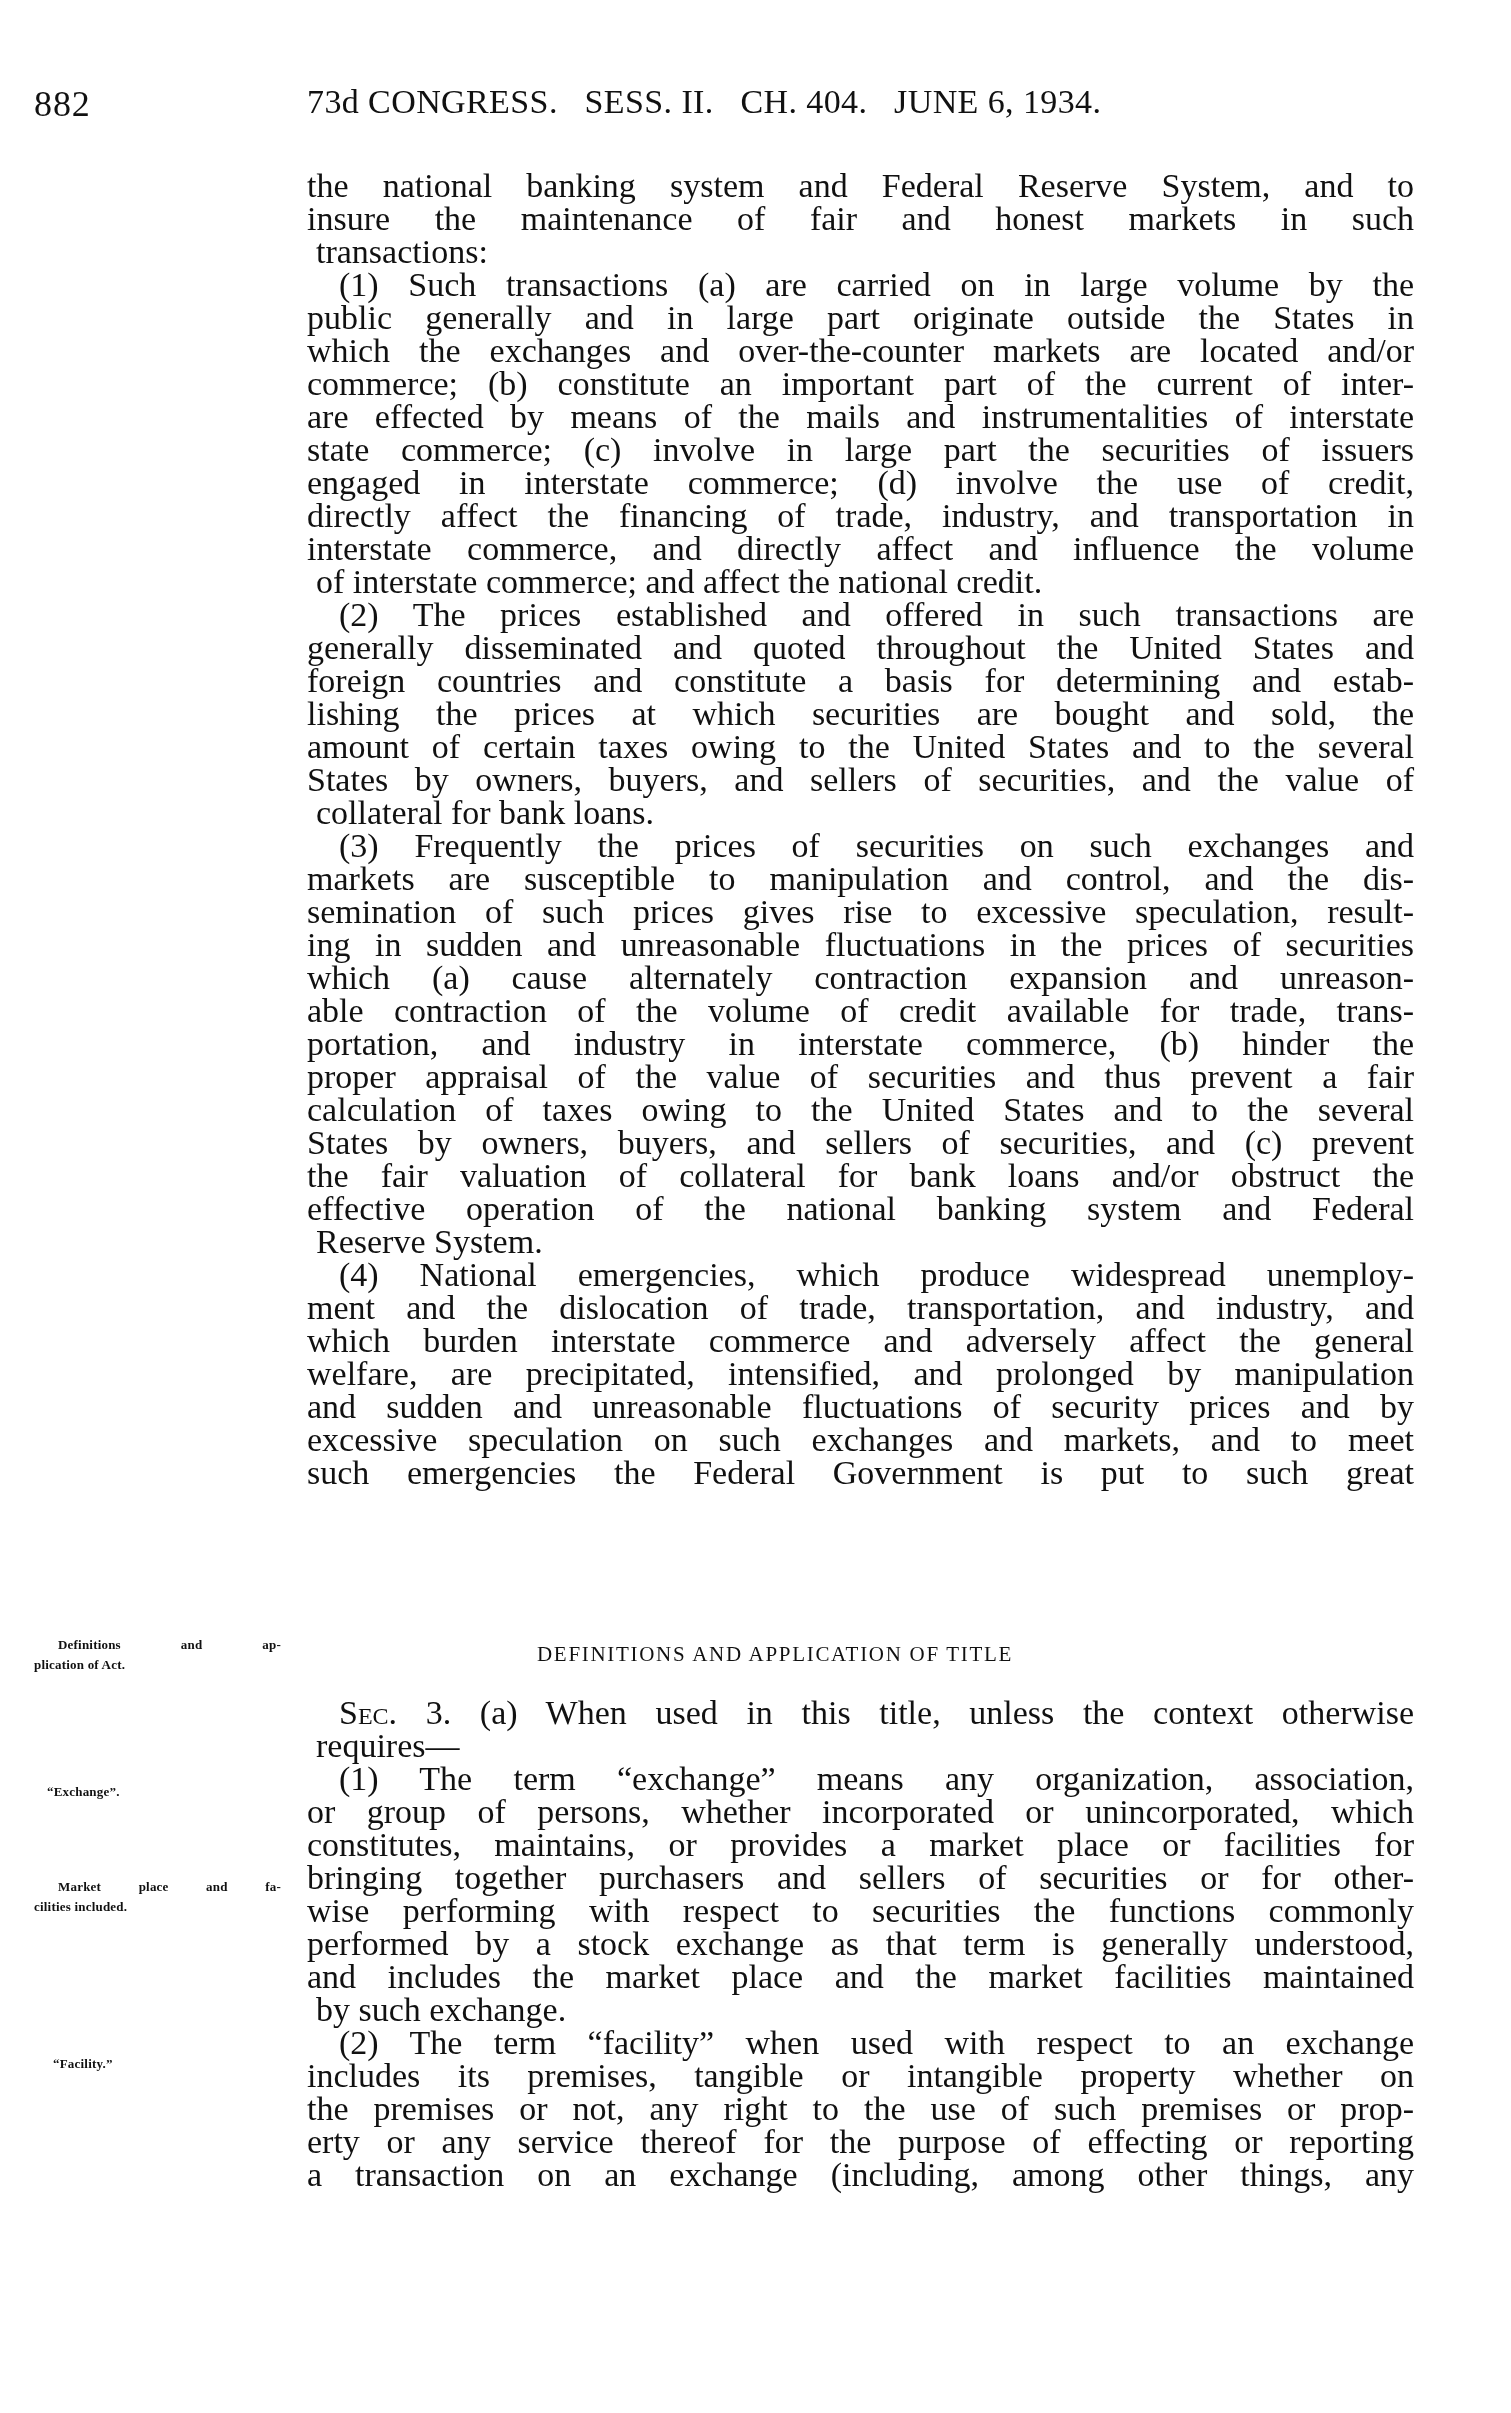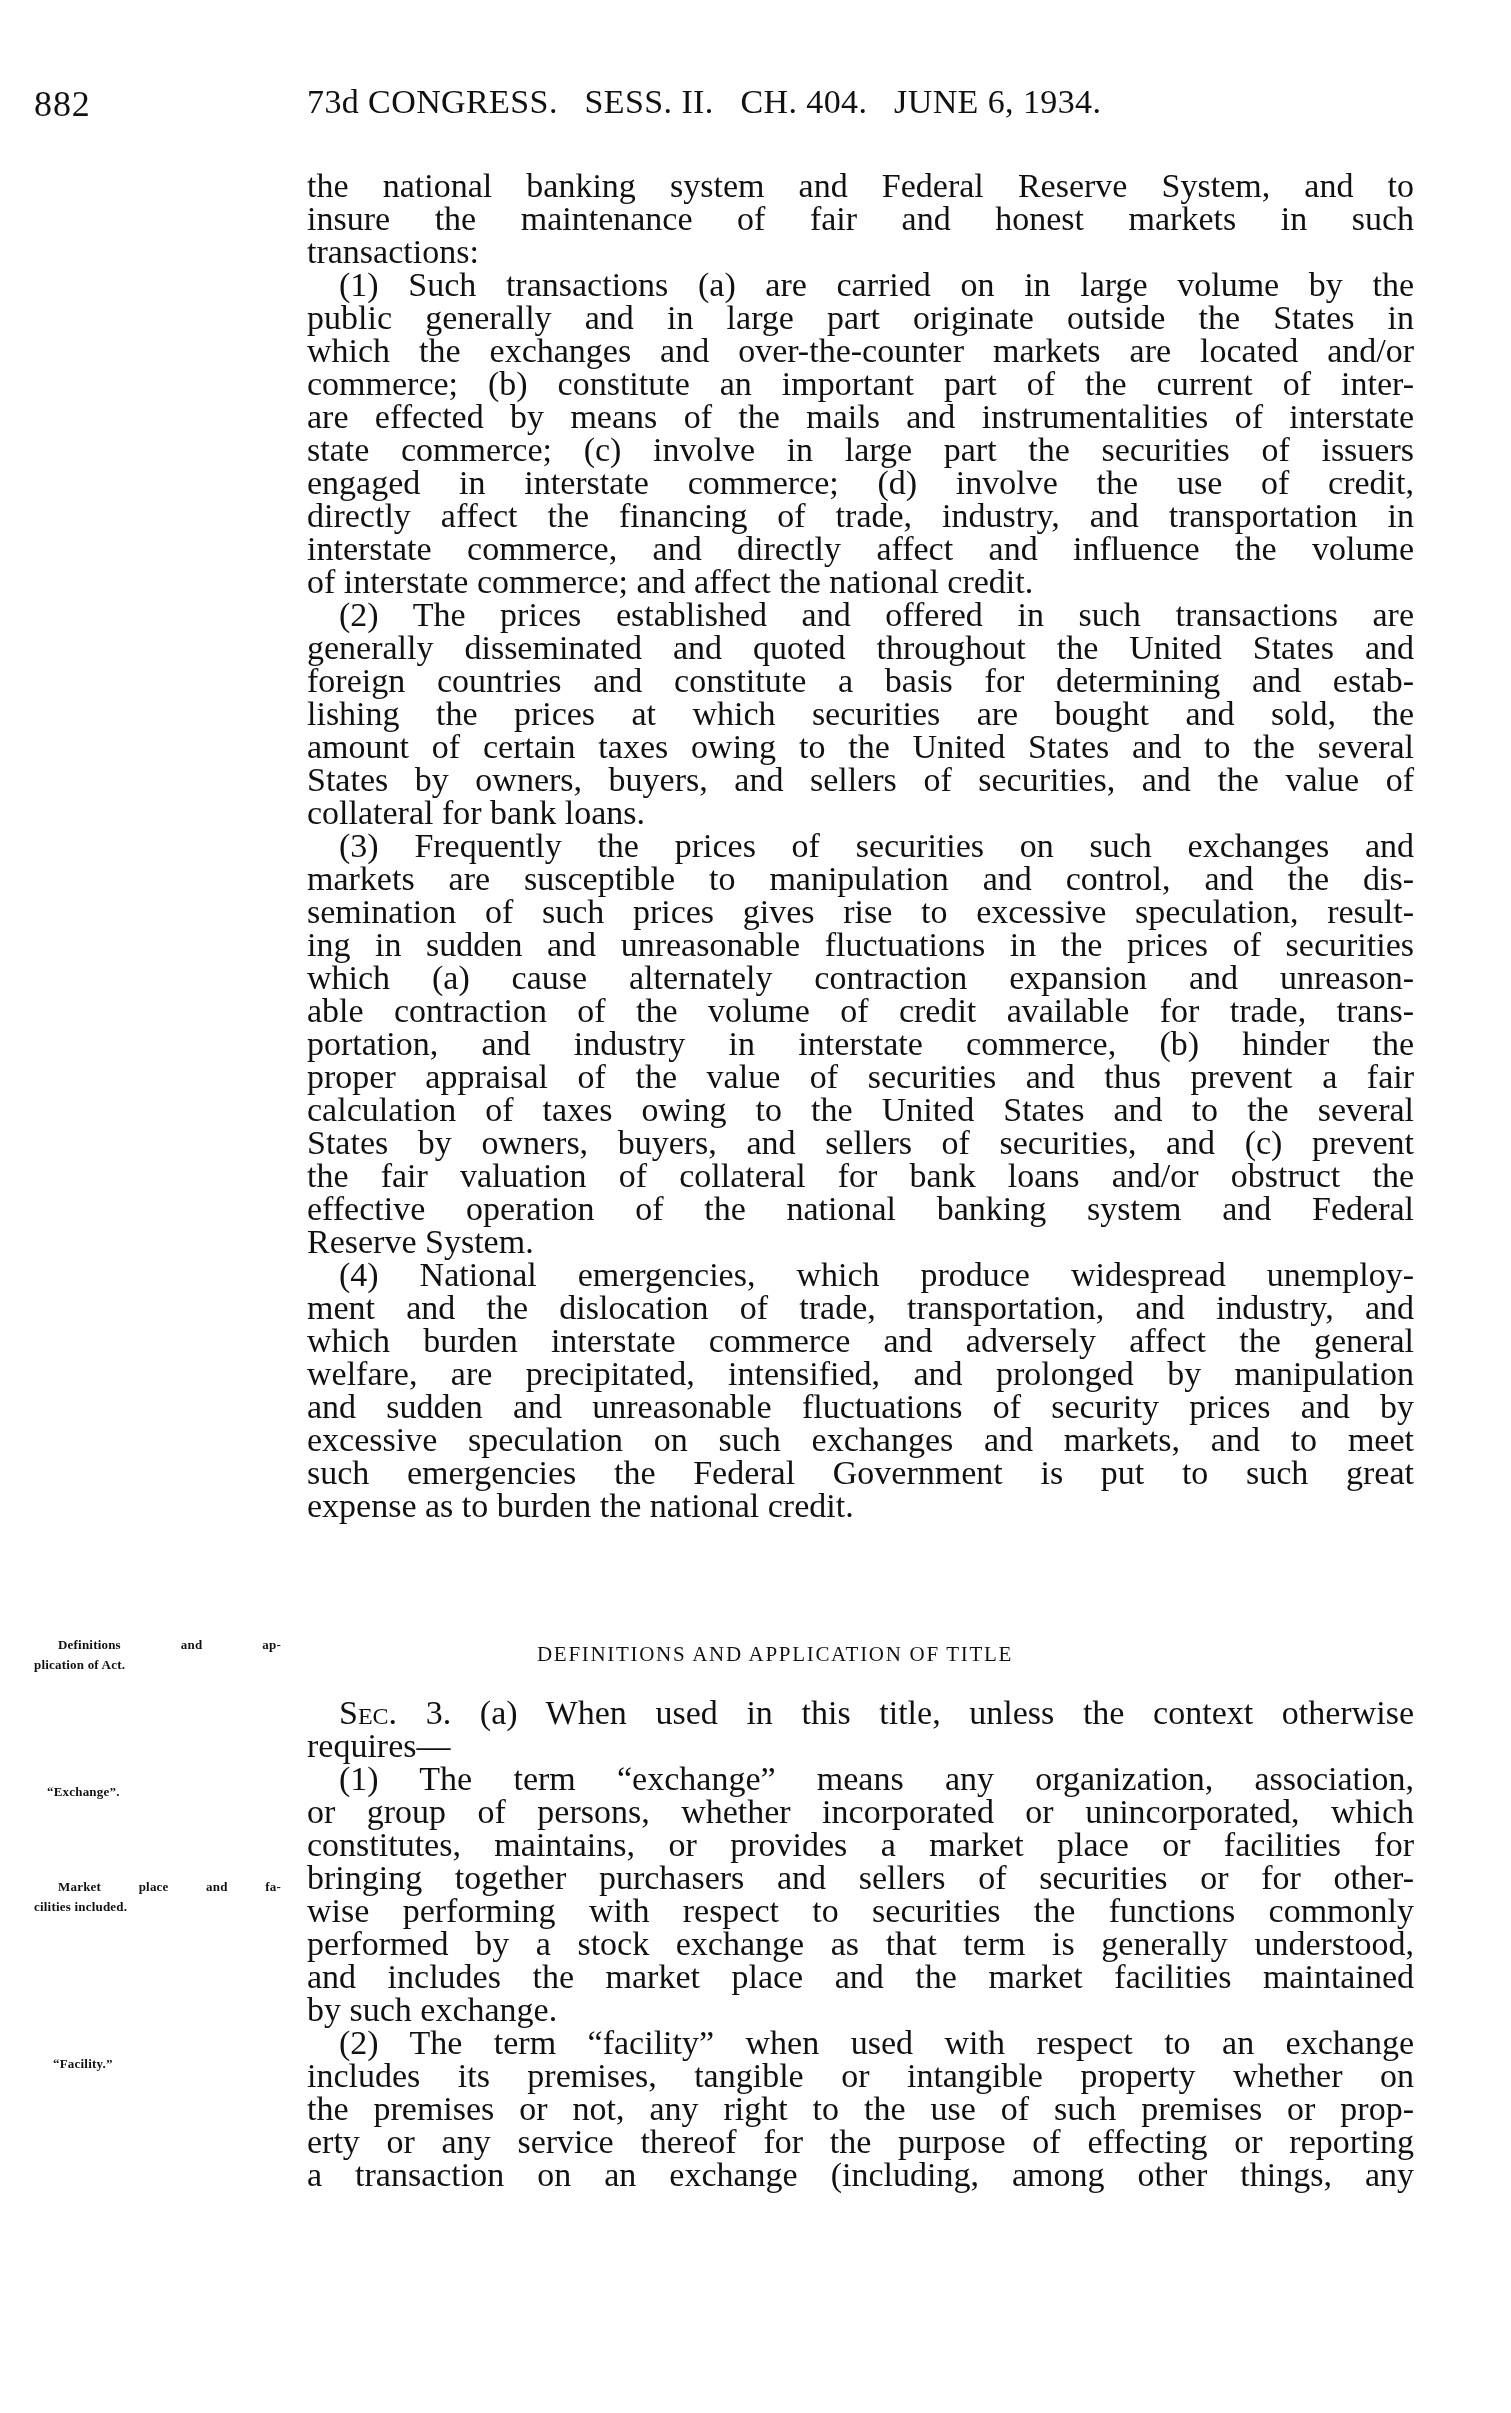--- a/index.html
+++ b/index.html
@@ -1,21 +1,21 @@
 <!DOCTYPE html>
 <html style="font-size:13.6px"><head>
 <meta charset="utf-8">
 <style>
   html, body { margin: 0; padding: 0; background: #ffffff; }
   body { width: 1512px; height: 2413px; position: relative; overflow: hidden; color: #111; font-family: "Liberation Serif", "DejaVu Serif", serif; }
   .page-number { position: absolute; left: 34px; top: 83px; font-size: 36px; letter-spacing: 0.9px; }
   .running-head { position: absolute; left: 307px; top: 83px; font-size: 34px; letter-spacing: 0.4px; white-space: nowrap; }
   .body-col { position: absolute; left: 307px; width: 1107px; }
   .line { height: 33px; line-height: 33px; font-size: 34px; white-space: nowrap; text-align: justify; text-align-last: justify; overflow: visible; }
-  .line.last { text-align-last: left; }
+  .line.last { text-align-last: left; margin-left: 9px; }
   .line.indent { padding-left: 32px; }
   .section-heading { position: absolute; left: 537px; top: 1642px; font-size: 21px; letter-spacing: 1.7px; white-space: nowrap; }
   .margin-note { position: absolute; left: 34px; width: 247px; font-size: 13px; line-height: 20.4px; font-weight: bold; letter-spacing: 0.2px; }
   .margin-note .mline { white-space: nowrap; text-align: justify; text-align-last: justify; }
   .margin-note .mline.last { text-align-last: left; }
   .margin-note .mline.indent { padding-left: 24px; }
 </style>
 </head>
 <body>
 
@@ -56,21 +56,20 @@
     <div class="line">the fair valuation of collateral for bank loans and/or obstruct the</div>
     <div class="line">effective operation of the national banking system and Federal</div>
     <div class="line last">Reserve System.</div>
     <div class="line indent">(4) National emergencies, which produce widespread unemploy-</div>
     <div class="line">ment and the dislocation of trade, transportation, and industry, and</div>
     <div class="line">which burden interstate commerce and adversely affect the general</div>
     <div class="line">welfare, are precipitated, intensified, and prolonged by manipulation</div>
     <div class="line">and sudden and unreasonable fluctuations of security prices and by</div>
     <div class="line">excessive speculation on such exchanges and markets, and to meet</div>
     <div class="line">such emergencies the Federal Government is put to such great</div>
-    <div class="line last">expense as to burden the national credit.</div>
   </div>
 
 <div class="section-heading">DEFINITIONS AND APPLICATION OF TITLE</div>
 
 <div class="body-col" id="body-bottom" style="top:1696px;">
     <div class="line indent"><span style="font-variant: small-caps;">Sec. 3.</span><span> (a) When used in this title, unless the context otherwise</span></div>
     <div class="line last">requires—</div>
     <div class="line indent">(1) The term “exchange” means any organization, association,</div>
     <div class="line">or group of persons, whether incorporated or unincorporated, which</div>
     <div class="line">constitutes, maintains, or provides a market place or facilities for</div>

